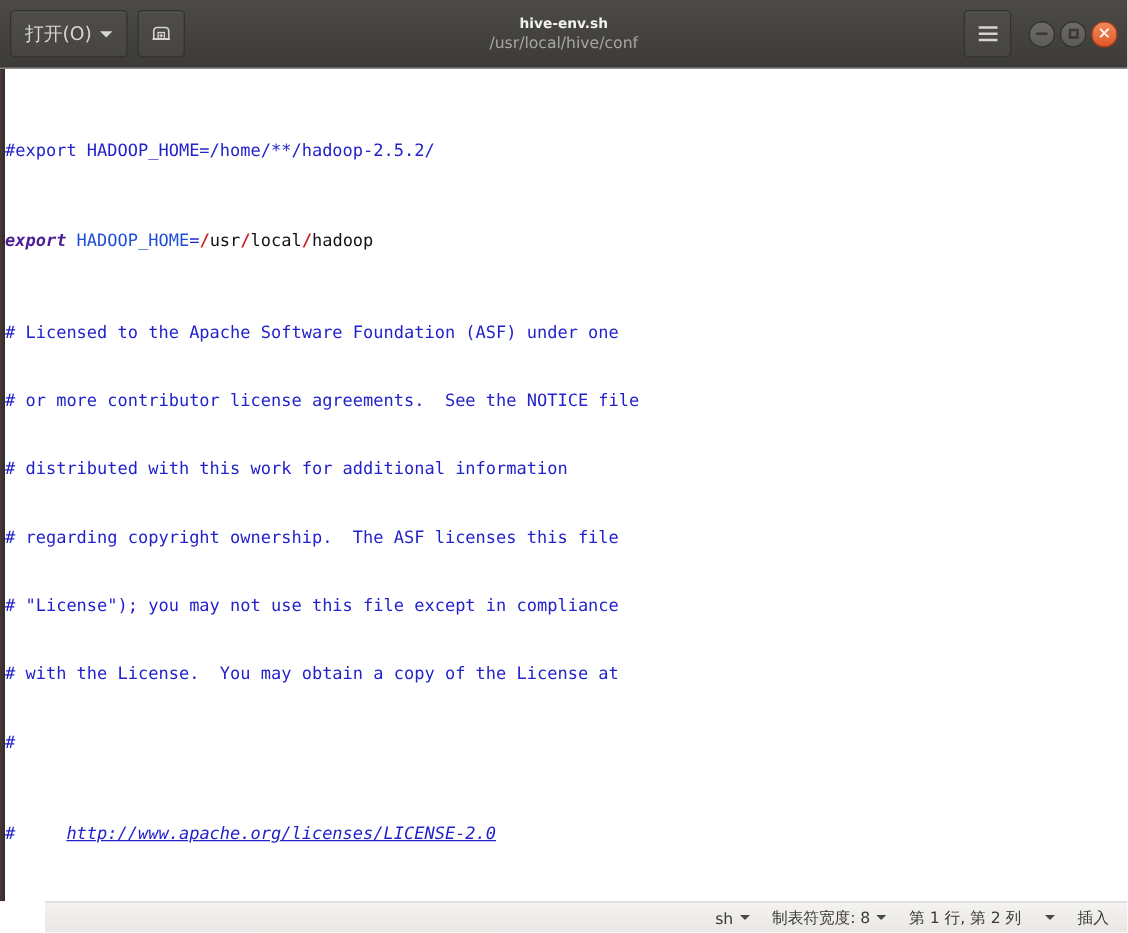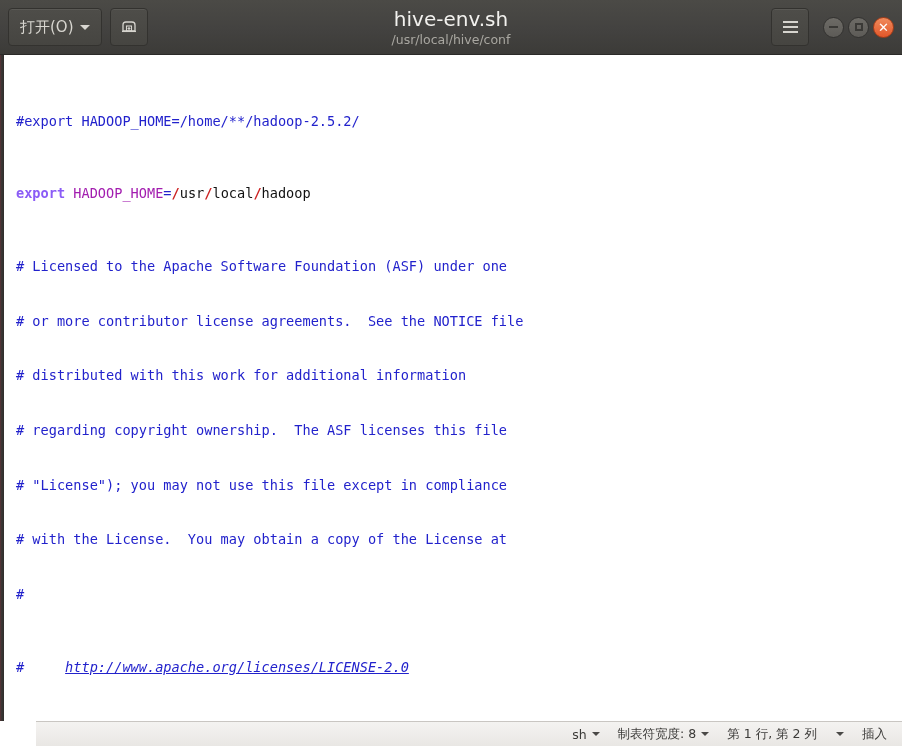--- a/index.html
+++ b/index.html
@@ -60,21 +60,21 @@
 
   .title-center {
     position: absolute;
     left: 0; right: 0; top: 0; bottom: 0;
     display: flex; flex-direction: column;
     align-items: center; justify-content: center;
     pointer-events: none;
     z-index: 1;
   }
   .title-main {
-    font-size: 20px; font-weight: normal; color: #f2f1ee;
+    font-size: 11px; font-weight: bold; color: #f2f1ee;
     line-height: 1.15;
   }
   .title-sub {
     font-size: 12.5px; color: #a9a7a1; line-height: 1.2; margin-top: 1px;
   }
 
   .wctl { display: flex; align-items: center; gap: 4px; margin-left: 6px; }
   .wbtn {
     width: 21px; height: 21px; border-radius: 50%;
     display: flex; align-items: center; justify-content: center;
@@ -101,33 +101,33 @@
   }
   .left-gutter {
     width: 4px;
     flex: 0 0 4px;
     background: linear-gradient(to right,#5b3236 0%, #3a3634 40%, #2f2d2b 100%);
   }
   .editor {
     flex: 1 1 auto;
     overflow: hidden;
     background: #ffffff;
-    padding: 2px 0 0 12px;
+    padding: 2px 0 0 0;
     font-family: "DejaVu Sans Mono", monospace;
     font-size: 13.6px;
     line-height: 18.2px;
     color: #2222cc;
     white-space: pre-wrap;
     word-break: break-all;
   }
   .ln { display: block; min-height: 18.2px; }
   .cmt { color: #2222cc; }
   .url { color: #2222cc; font-style: italic; text-decoration: underline; }
-  .kw  { color: #8b5cf6; font-weight: bold; }
-  .var { color: #a21caf; }
+  .kw  { color: #4c1d95; font-weight: bold; font-style: italic; }
+  .var { color: #1d4ed8; }
   .op  { color: #2222cc; }
   .sep { color: #cc2222; font-weight: bold; }
   .pl  { color: #111111; }
 
   
   .statusbar {
     flex: 0 0 25px; height: 25px;
     background: linear-gradient(to bottom, #f4f3f1 0%, #e9e7e4 100%);
     border-top: 1px solid #c9c6c2;
     display: flex; align-items: center; justify-content: flex-end;

